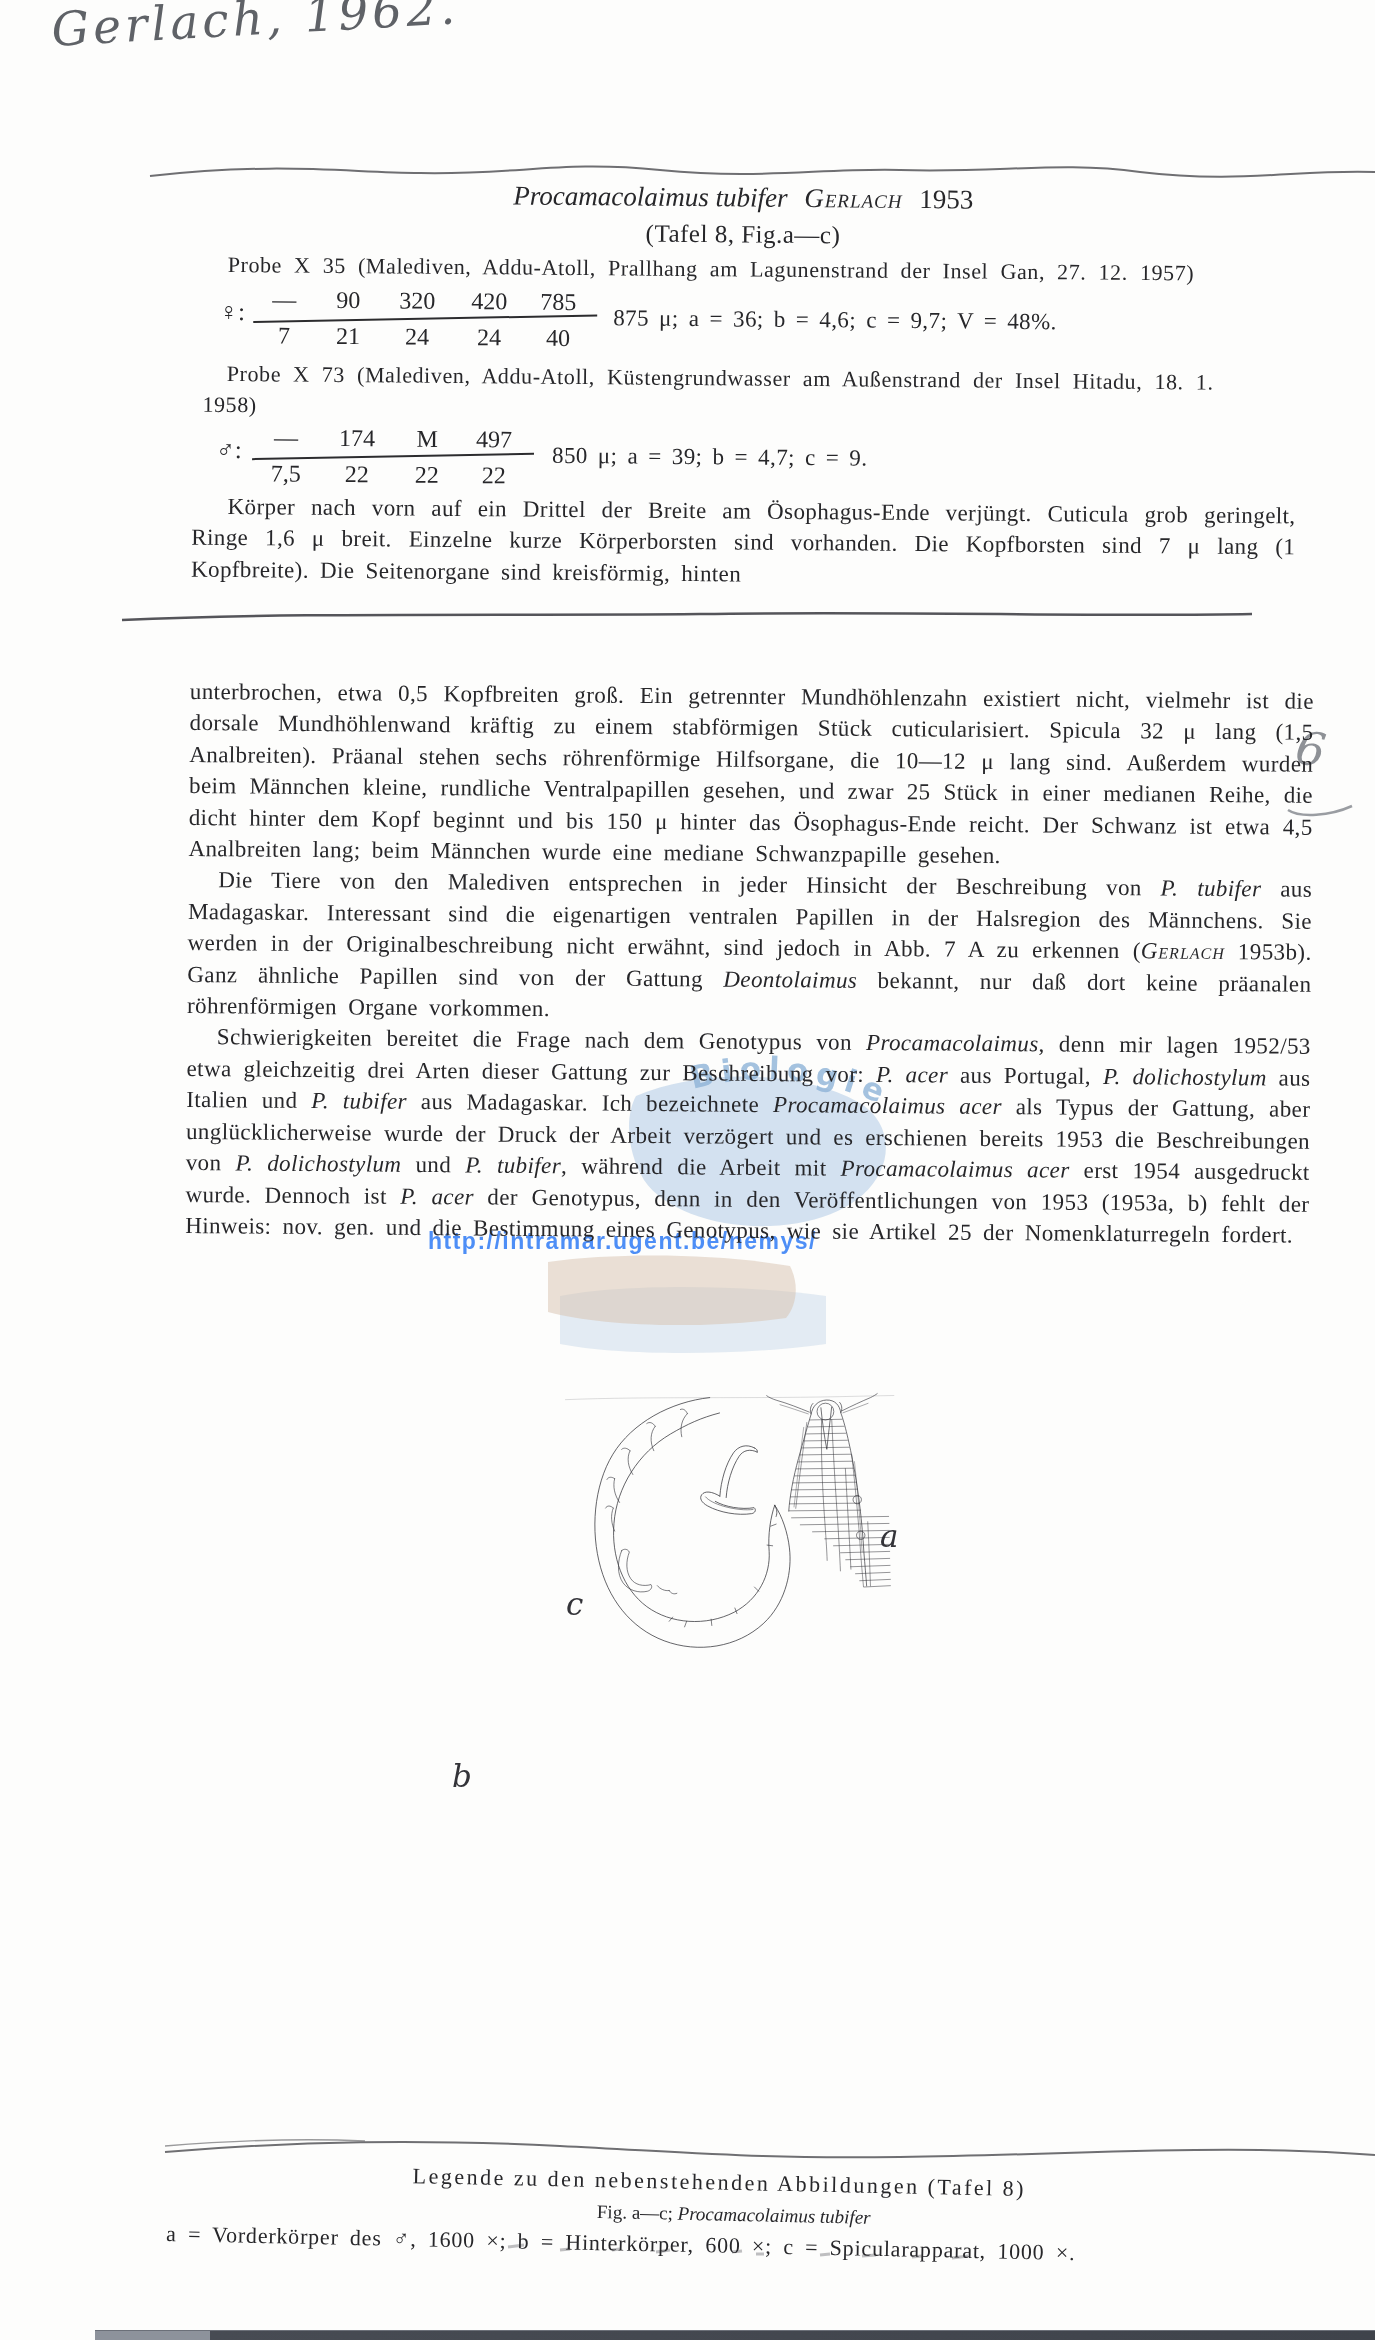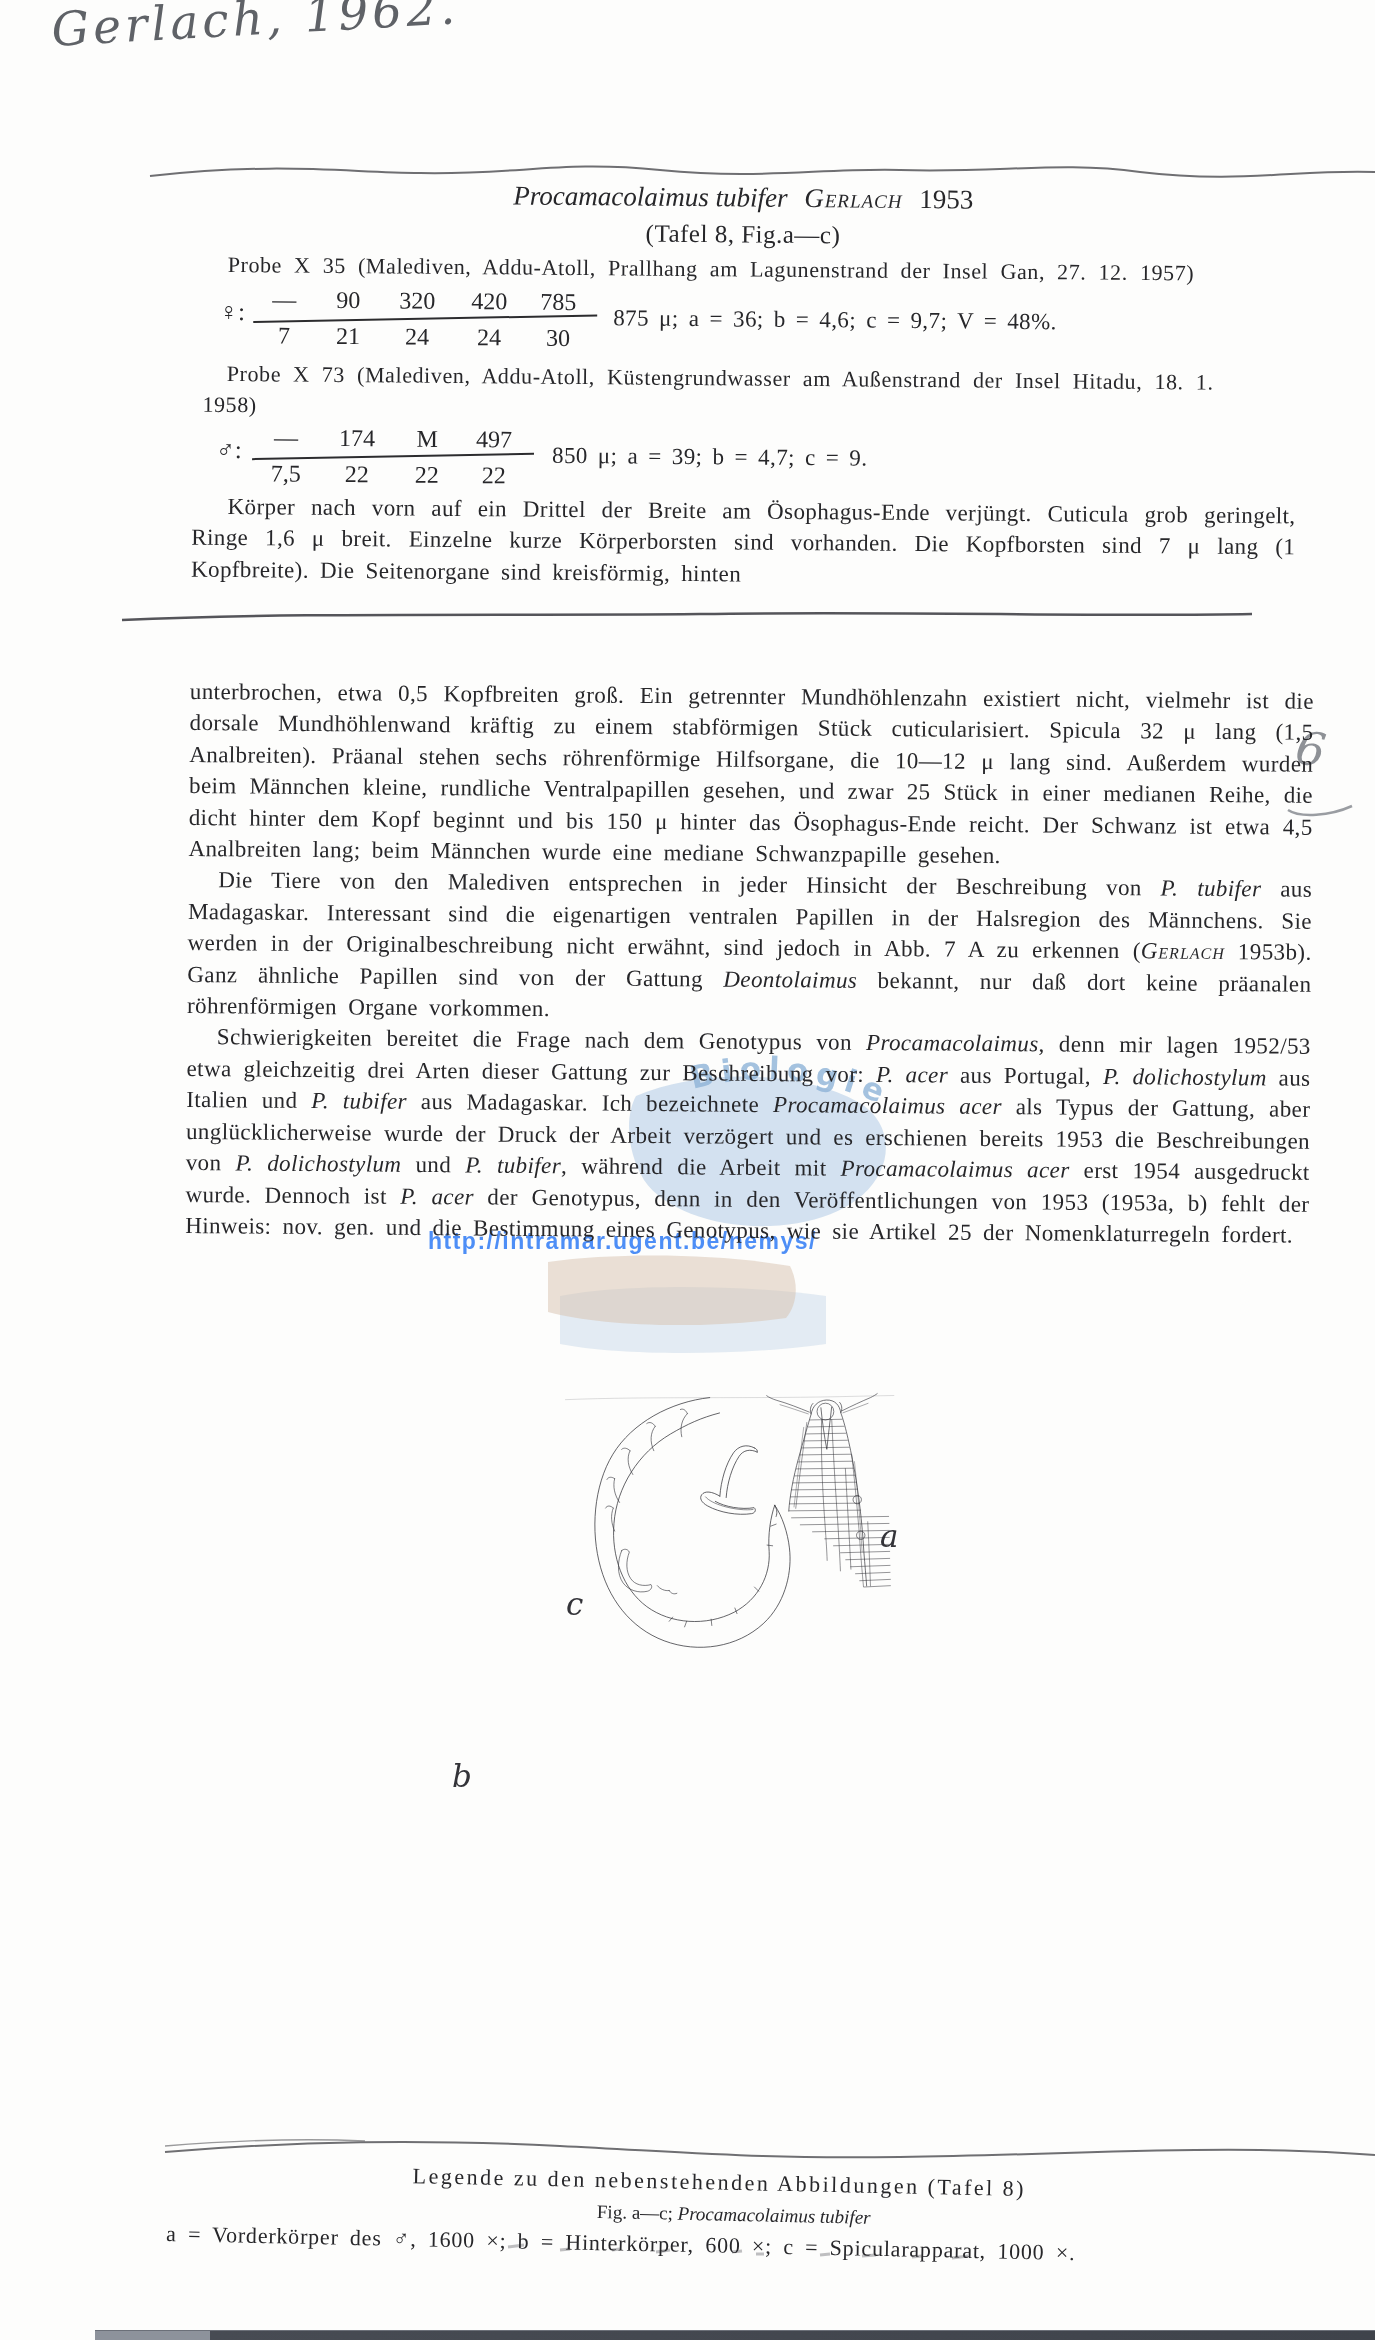--- a/index.html
+++ b/index.html
@@ -141,21 +141,21 @@
         <span style="width:72px">320</span>
         <span style="width:72px">420</span>
         <span style="width:66px">785</span>
       </div>
       <div class="fline" style="width:344px"></div>
       <div class="frow">
         <span style="width:62px">7</span>
         <span style="width:66px">21</span>
         <span style="width:72px">24</span>
         <span style="width:72px">24</span>
-        <span style="width:66px">30</span>
+        <span style="width:66px">40</span>
       </div>
     </div>
     <div class="abs result" style="left:616px;top:300px">875 μ; a = 36; b = 4,6; c = 9,7; V = 48%.</div>
 
     <div class="abs probe probe2a">Probe X 73 (Malediven, Addu-Atoll, Küstengrundwasser am Außenstrand der Insel Hitadu, 18. 1.</div>
     <div class="abs probe probe2b">1958)</div>
 
     <div class="abs sex-symbol" style="left:220px;top:434px">♂:</div>
     <div class="abs frac" style="left:256px;top:418px">
       <div class="frow">

